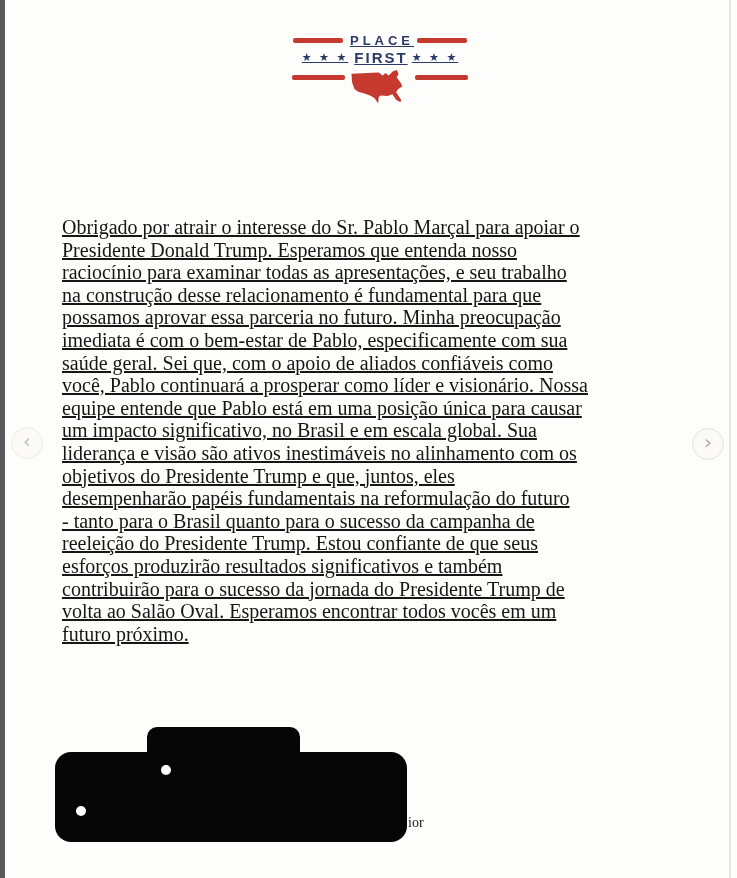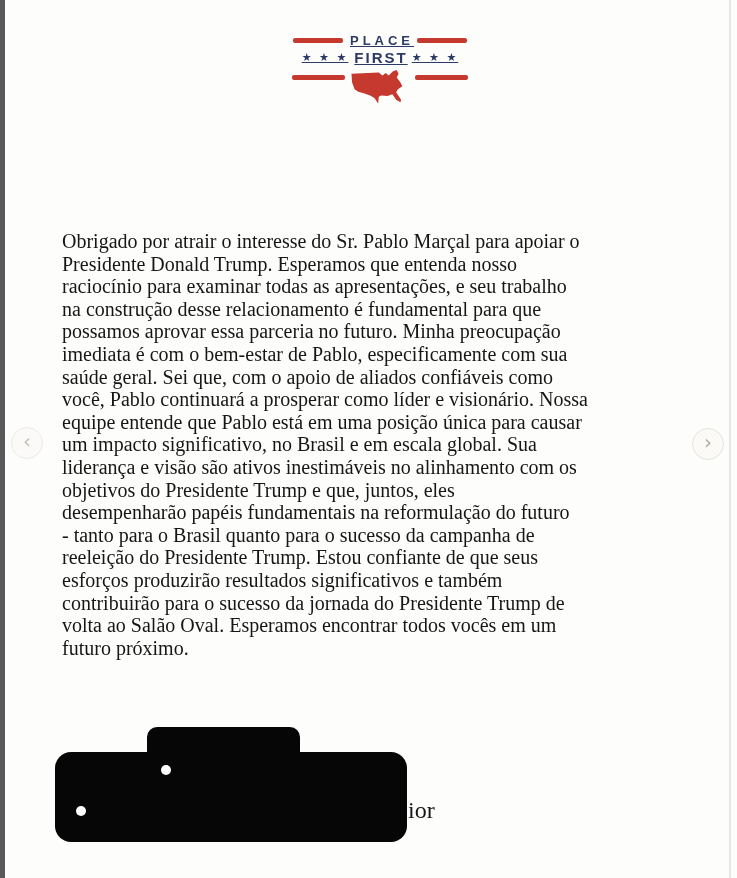--- a/index.html
+++ b/index.html
@@ -45,26 +45,26 @@
     font-size:15px; letter-spacing:2px; margin-right:-2px; line-height:1;
   }
   .row-map { position:relative; height:46px; margin-top:2px; }
   .bar-bl { position:absolute; left:5px; top:8px; width:53px; }
   .bar-br { position:absolute; right:5px; top:8px; width:53px; }
   .usa-map { position:absolute; left:50%; transform:translateX(-50%); top:0; }
 
   
   .salutation { position:absolute; left:62px; top:184px; font-size:20px; }
   .letter-body {
-    position:absolute; left:62px; top:230px; width:645px;
-    font-size:20px; line-height:22.6px; white-space:pre-line;
+    position:absolute; left:62px; top:216px; width:645px;
+    font-size:20px; line-height:22.6px; white-space:pre-line;text-decoration:underline;
   }
   .closing { position:absolute; left:62px; top:686px; font-size:20px; }
   .signature { position:absolute; left:62px; top:733px; font-size:20px;margin-top:48px; }
-  .fragment { position:absolute; left:408px; top:797px; font-size:24px; }
+  .fragment { position:absolute; left:408px; top:815px; font-size:14px; }
 
   
   .redact-small {
     position:absolute; left:147px; top:727px; width:153px; height:28px;
     background:#060606; border-radius:10px 10px 0 0;
   }
   .redact-big {
     position:absolute; left:55px; top:752px; width:352px; height:90px;
     background:#060606; border-radius:16px;
   }

